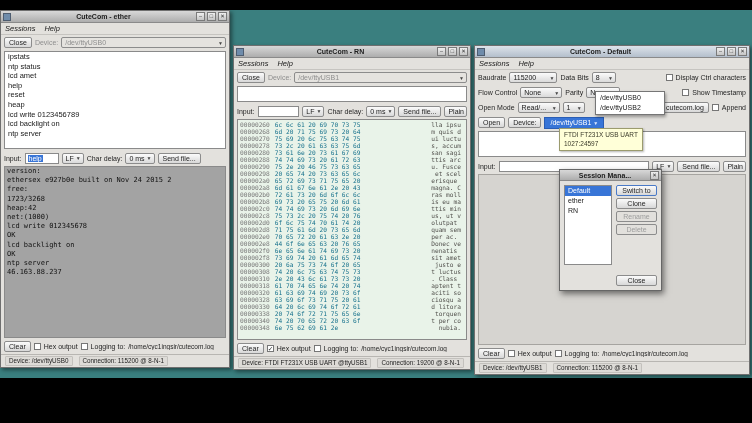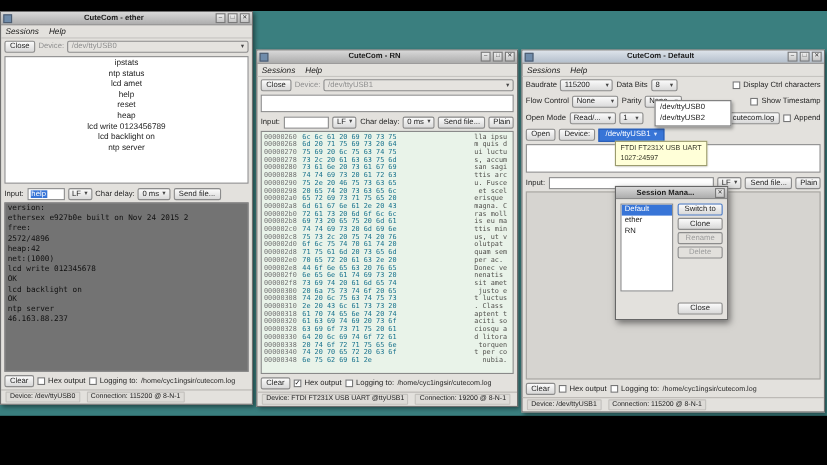--- a/index.html
+++ b/index.html
@@ -46,21 +46,21 @@
   .label.disabled { color:#8f8f8f; }
   .path { font-size:6.5px; overflow:hidden; text-overflow:ellipsis; white-space:nowrap; }
 
   .tfield { height:11px; background:#fff; border:1px solid #8a8a8a; font-size:7px; display:flex;
             align-items:center; padding:0 2px; overflow:hidden; }
   .sel { background:#3875d7; color:#fff; padding:0 1px; }
 
   .listbox { background:#fff; border:1px solid #8a8a8a; margin:1px 3px; overflow:hidden; flex:none; }
   .history-item { font-size:7.5px; line-height:9.6px; padding:0 3px; white-space:nowrap; }
 
-  .output-area { background:#737373; border:1px solid #8a8a8a; margin:0 3px 1px 3px; flex:1; overflow:hidden;
+  .output-area { background:#a3a3a3; border:1px solid #8a8a8a; margin:0 3px 1px 3px; flex:1; overflow:hidden;
                  font-family:"DejaVu Sans Mono",monospace; }
   .output-line { font-size:7px; line-height:9.2px; padding:0 2px; color:#111; white-space:pre; }
   .output-gray { background:#d6d4d0; border-color:#a6a4a0; }
 
   .hex-area { background:#e9f3e9; border:1px solid #8a8a8a; margin:0 3px 1px 3px; flex:1; overflow:hidden;
               padding:1px 5px 0 2px; font-family:"DejaVu Sans Mono",monospace; }
   .hex-line { display:flex; gap:5px; font-size:6.2px; line-height:7px; white-space:pre; }
   .hx-off { color:#767676; flex:none; }
   .hx-bytes { color:#16718c; flex:1; }
   .hx-ascii { color:#53524e; flex:none; }
@@ -116,21 +116,21 @@
       <span class="menu-item">Help</span>
     </div>
     <div class="row toolbar-row">
       <span class="btn">Close</span>
       <span class="label disabled">Device:</span>
       <span class="combo disabled grow">
         <span class="grow">/dev/ttyUSB0</span>
         <span class="caret">▼</span>
       </span>
     </div>
-    <div class="listbox" id="history-left" style="height:116px;text-align:center;">
+    <div class="listbox" id="history-left" style="height:98px;">
         <div class="history-item">ipstats</div>
         <div class="history-item">ntp status</div>
         <div class="history-item">lcd amet</div>
         <div class="history-item">help</div>
         <div class="history-item">reset</div>
         <div class="history-item">heap</div>
         <div class="history-item">lcd write 0123456789</div>
         <div class="history-item">lcd backlight on</div>
         <div class="history-item">ntp server</div>
       </div>
@@ -147,21 +147,21 @@
       <span class="combo">
         <span>0 ms</span>
         <span class="caret">▼</span>
       </span>
       <span class="btn">Send file...</span>
     </div>
     <div class="output-area" id="output-left">
         <div class="output-line">version:</div>
         <div class="output-line">ethersex e927b0e built on Nov 24 2015 2</div>
         <div class="output-line">free:</div>
-        <div class="output-line">2572/4896</div>
+        <div class="output-line">1723/3268</div>
         <div class="output-line">heap:42</div>
         <div class="output-line">net:(1000)</div>
         <div class="output-line">lcd write 012345678</div>
         <div class="output-line">OK</div>
         <div class="output-line">lcd backlight on</div>
         <div class="output-line">OK</div>
         <div class="output-line">ntp server</div>
         <div class="output-line">46.163.88.237</div>
       </div>
     <div class="row bottom-row">

